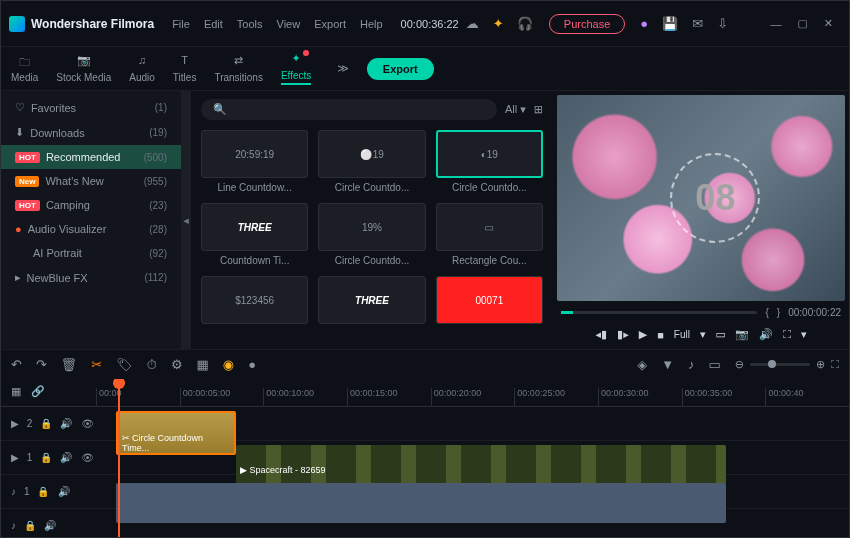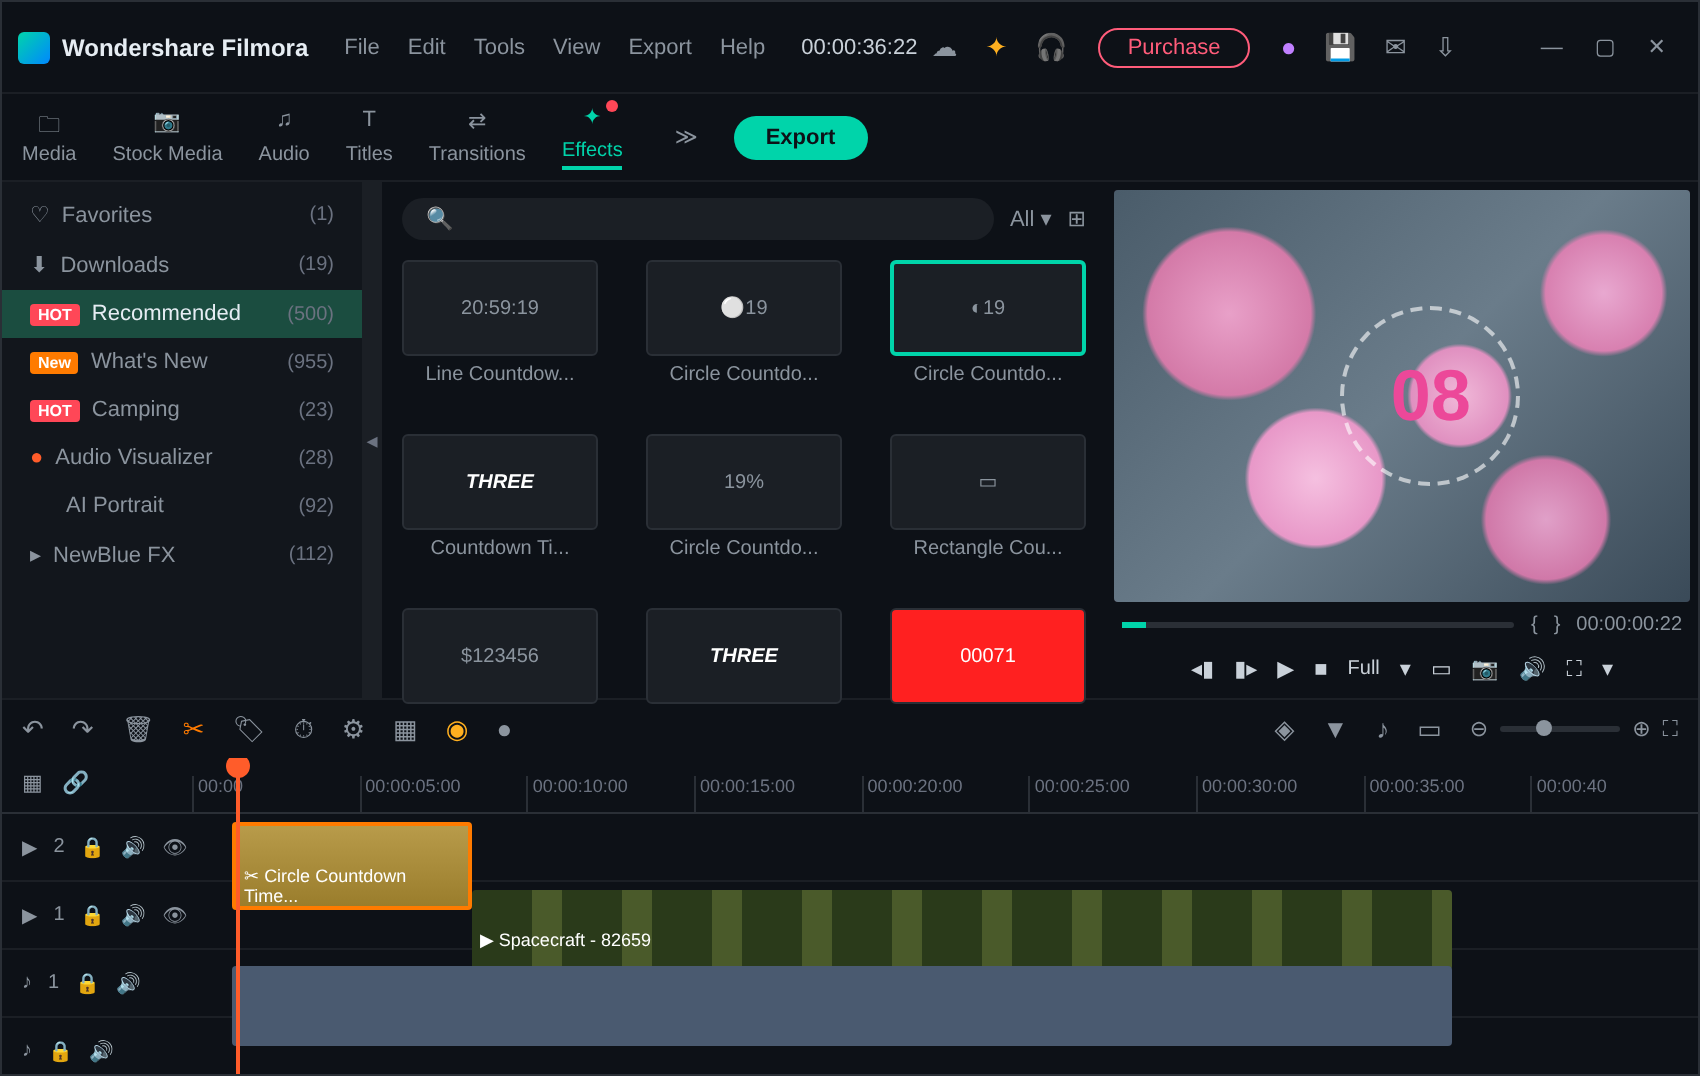--- a/index.html
+++ b/index.html
@@ -28,30 +28,30 @@
 .side-item.sel { background:#1b4d40; color:#e6edf3; }
 .side-left { display:flex; align-items:center; gap:6px; }
 .badge { background:#ff4757; color:#fff; font-size:8px; padding:1px 4px; border-radius:2px; font-weight:700; }
 .badge.new { background:#ff7b00; }
 .count { color:#6b7280; font-size:10px; }
 .browser { flex:1; background:#0d1117; padding:8px 10px; }
 .search-row { display:flex; align-items:center; gap:8px; margin-bottom:10px; }
 .search { flex:1; display:flex; align-items:center; background:#1b1f25; border-radius:14px; padding:4px 12px; }
 .search input { background:transparent; border:none; color:#c9d1d9; outline:none; flex:1; font-size:11px; }
 .filter { color:#8b949e; cursor:pointer; }
-.grid { display:grid; grid-template-columns:repeat(3,1fr); gap:24px; }
+.grid { display:grid; grid-template-columns:repeat(3,1fr); gap:10px; }
 .card { cursor:pointer; }
 .thumb { height:48px; background:#1b1f25; border-radius:3px; display:flex; align-items:center; justify-content:center; color:#8b949e; font-size:10px; position:relative; border:1px solid #2a2f36; }
 .thumb.sel { border:2px solid #00d4aa; }
 .card-label { font-size:10px; color:#8b949e; margin-top:4px; text-align:center; overflow:hidden; text-overflow:ellipsis; white-space:nowrap; }
 .collapse { width:10px; background:#1b1f25; display:flex; align-items:center; justify-content:center; color:#6b7280; cursor:pointer; }
 .preview { width:296px; background:#0d1117; padding:4px; display:flex; flex-direction:column; }
 .video { flex:1; background:#2a1a2a; position:relative; overflow:hidden; border-radius:2px; }
 .flowers { position:absolute; inset:0; background:radial-gradient(circle at 20% 30%,#e8a0c8 0%,#d47aa8 15%,transparent 16%),radial-gradient(circle at 60% 50%,#f0b8d8 0%,#e090c0 12%,transparent 13%),radial-gradient(circle at 85% 25%,#e8a8d0 0%,#d880b0 10%,transparent 11%),radial-gradient(circle at 35% 70%,#f5c0e0 0%,#e898c8 14%,transparent 15%),radial-gradient(circle at 75% 80%,#e0a0c8 0%,#d078a8 11%,transparent 12%),linear-gradient(135deg,#4a5c6a 0%,#6a7c8a 50%,#3a4a58 100%); }
-.counter { position:absolute; top:50%; left:55%; transform:translate(-50%,-50%); color:#ec4899; font-size:36px; font-weight:700; }
+.counter { position:absolute; top:50%; left:55%; transform:translate(-50%,-50%); color:#a3a3a3; font-size:36px; font-weight:700; }
 .ring { position:absolute; top:50%; left:55%; transform:translate(-50%,-50%); width:90px; height:90px; border:2px dashed rgba(255,255,255,0.6); border-radius:50%; }
 .prog-row { display:flex; align-items:center; gap:8px; padding:6px 4px; color:#8b949e; font-size:10px; }
 .prog-bar { flex:1; height:3px; background:#2a2f36; border-radius:2px; position:relative; }
 .prog-bar::after { content:""; position:absolute; left:0; width:6%; height:100%; background:#00d4aa; }
 .controls { display:flex; align-items:center; gap:10px; padding:4px; color:#c9d1d9; justify-content:center; }
 .controls > * { cursor:pointer; }
 .timeline-tools { height:30px; background:#0d1117; display:flex; align-items:center; padding:0 10px; border-top:1px solid #1b1f25; gap:14px; color:#8b949e; }
 .tt-ico { cursor:pointer; font-size:13px; }
 .zoom { display:flex; align-items:center; gap:6px; margin-left:auto; }
 .zoom-bar { width:60px; height:3px; background:#2a2f36; border-radius:2px; position:relative; }

